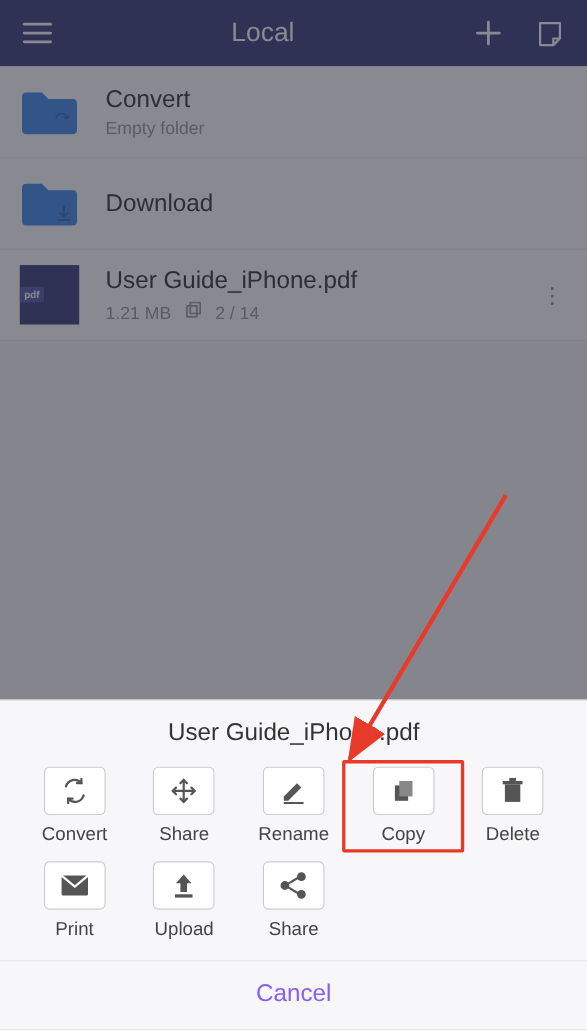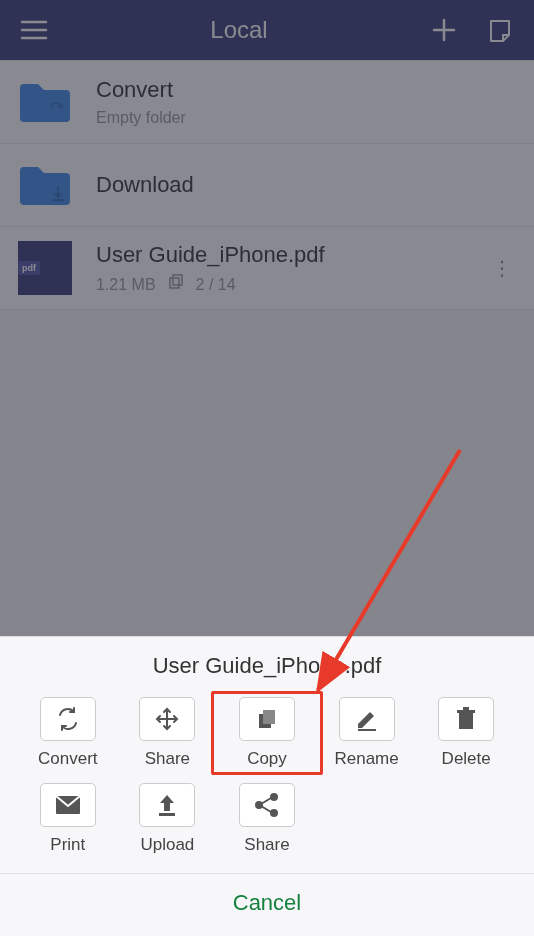--- a/index.html
+++ b/index.html
@@ -43,21 +43,21 @@
   .action-box {
     width:56px; height:44px; background:#fff; border:1px solid #ccc; border-radius:5px;
     display:flex; align-items:center; justify-content:center; color:#555;
   }
   .action-label { font-size:17px; color:#444; }
   .highlight-cell { position:relative; }
   .highlight-rect {
     position:absolute; left:-8px; top:-6px; right:-8px; bottom:-6px;
     border:3px solid #e83a2a; border-radius:2px; pointer-events:none;
   }
-  .cancel-btn { text-align:center; font-size:22px; color:#15803d; padding:16px 0; border-top:1px solid #e2e2e2; }
+  .cancel-btn { text-align:center; font-size:22px; color:#8b5cf6; padding:16px 0; border-top:1px solid #e2e2e2; }
 
   
   .arrow-svg { position:absolute; left:0; top:0; width:534px; height:936px; pointer-events:none; }
 
   
   .folder-fill { fill:#3f8be8; }
   .pdf-thumb { width:54px; height:54px; background:#3b3f7a; display:flex; align-items:center; justify-content:flex-start;font-weight:bold; }
   .pdf-thumb-inner { font-size:9px; color:#fff; background:#5259a8; padding:2px 4px; border-radius:2px; }
 </style>
 </head>
@@ -171,38 +171,38 @@
               <polyline points="12 3 12 21"></polyline>
               <polyline points="3 12 21 12"></polyline>
               <polyline points="9 5 12 2 15 5"></polyline>
               <polyline points="9 19 12 22 15 19"></polyline>
               <polyline points="5 9 2 12 5 15"></polyline>
               <polyline points="19 9 22 12 19 15"></polyline>
             </svg>
           </div>
           <div class="action-label">Share</div>
         </div>
+        <div class="action-item">
+          <div class="action-box">
+            <svg width="24" height="24" viewBox="0 0 24 24" fill="#555">
+              <path d="M3 17 L15 5 L19 9 L7 21 H3 Z"></path>
+              <line x1="3" y1="23" x2="21" y2="23" stroke="#555" stroke-width="2"></line>
+            </svg>
+          </div>
+          <div class="action-label">Rename</div>
+        </div>
         <div class="action-item highlight-cell">
           <div class="action-box">
             <svg width="22" height="22" viewBox="0 0 22 22">
               <rect x="3" y="6" width="12" height="14" fill="#555"></rect>
               <rect x="7" y="2" width="12" height="14" fill="#888"></rect>
             </svg>
           </div>
           <div class="action-label">Copy</div>
           <div class="highlight-rect"></div>
-        </div>
-        <div class="action-item">
-          <div class="action-box">
-            <svg width="24" height="24" viewBox="0 0 24 24" fill="#555">
-              <path d="M3 17 L15 5 L19 9 L7 21 H3 Z"></path>
-              <line x1="3" y1="23" x2="21" y2="23" stroke="#555" stroke-width="2"></line>
-            </svg>
-          </div>
-          <div class="action-label">Rename</div>
         </div>
         <div class="action-item">
           <div class="action-box">
             <svg width="22" height="24" viewBox="0 0 22 24" fill="#555">
               <rect x="4" y="6" width="14" height="16"></rect>
               <rect x="2" y="3" width="18" height="3"></rect>
               <rect x="8" y="0" width="6" height="3"></rect>
             </svg>
           </div>
           <div class="action-label">Delete</div>

